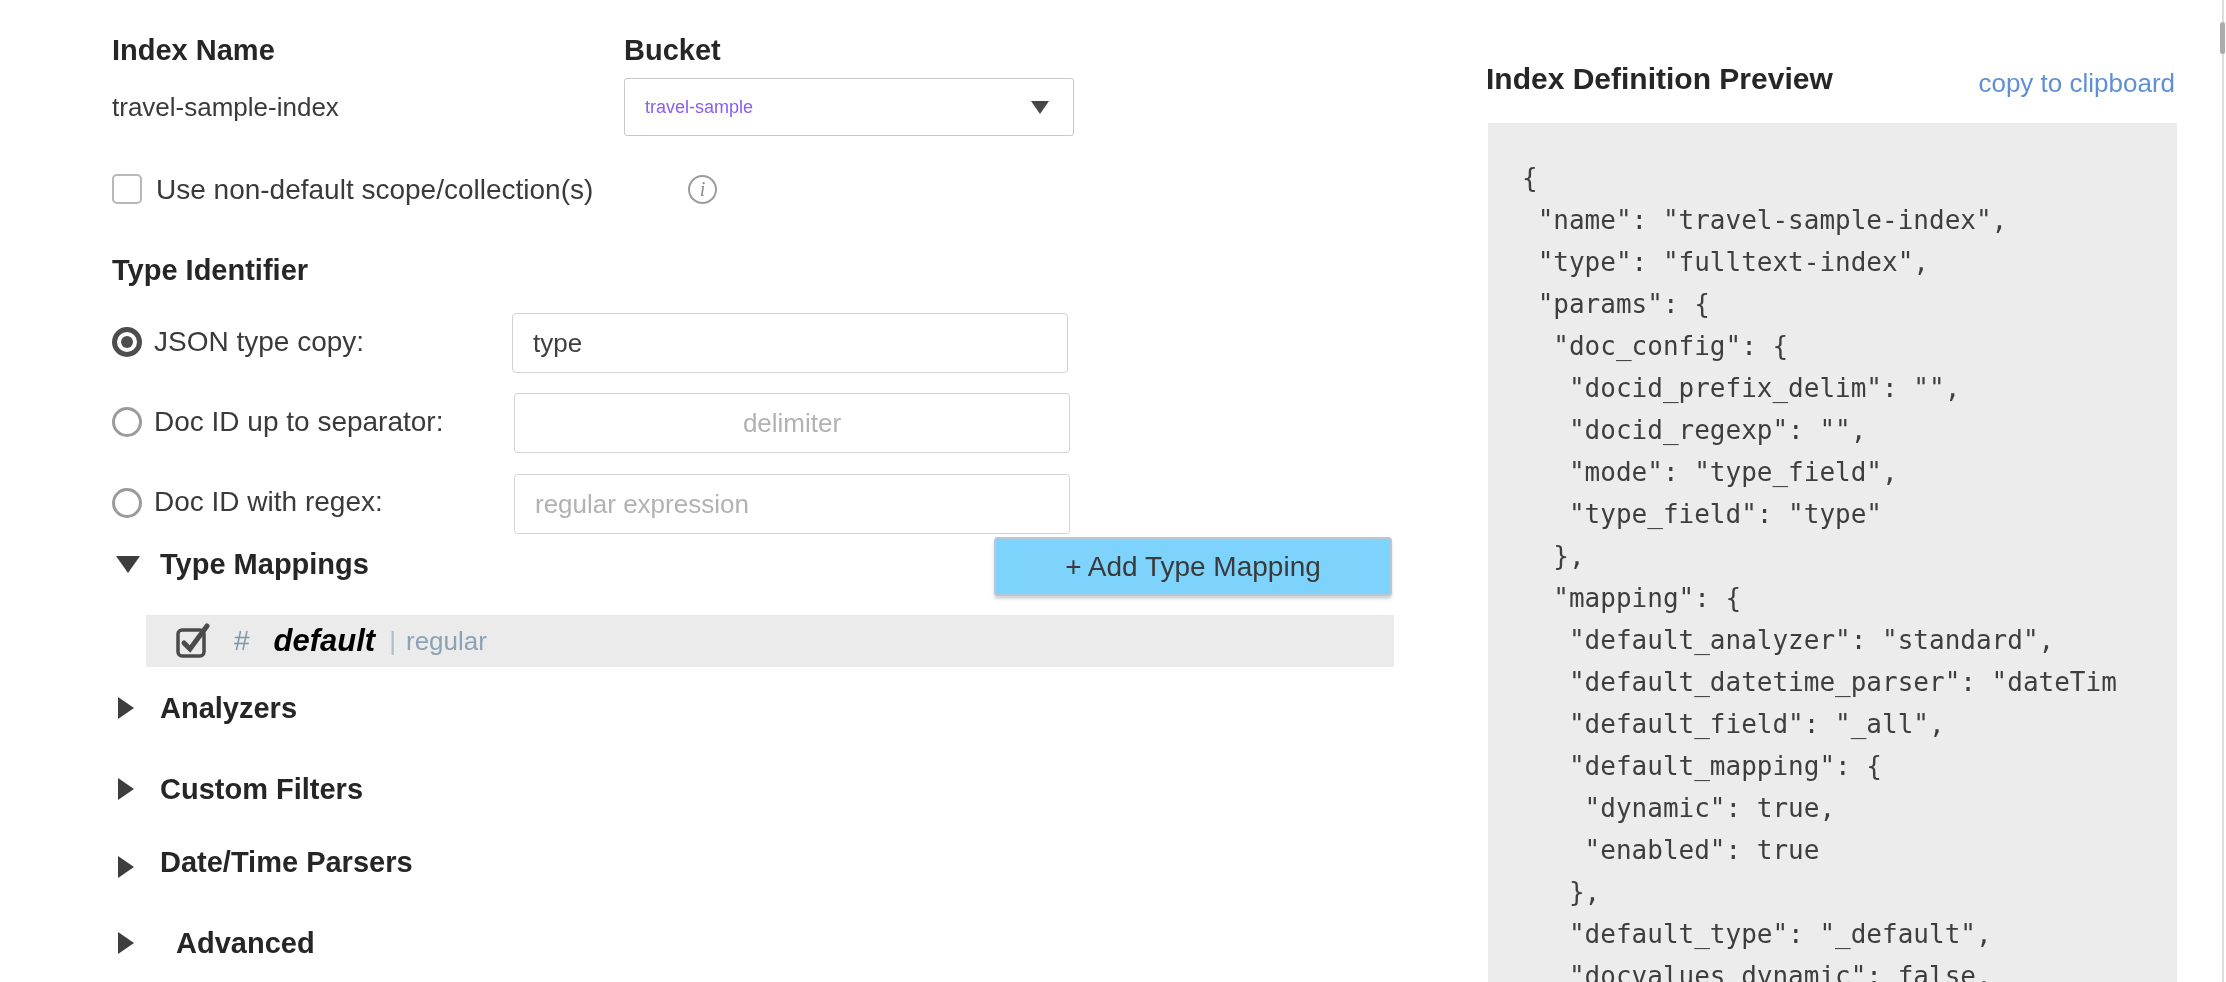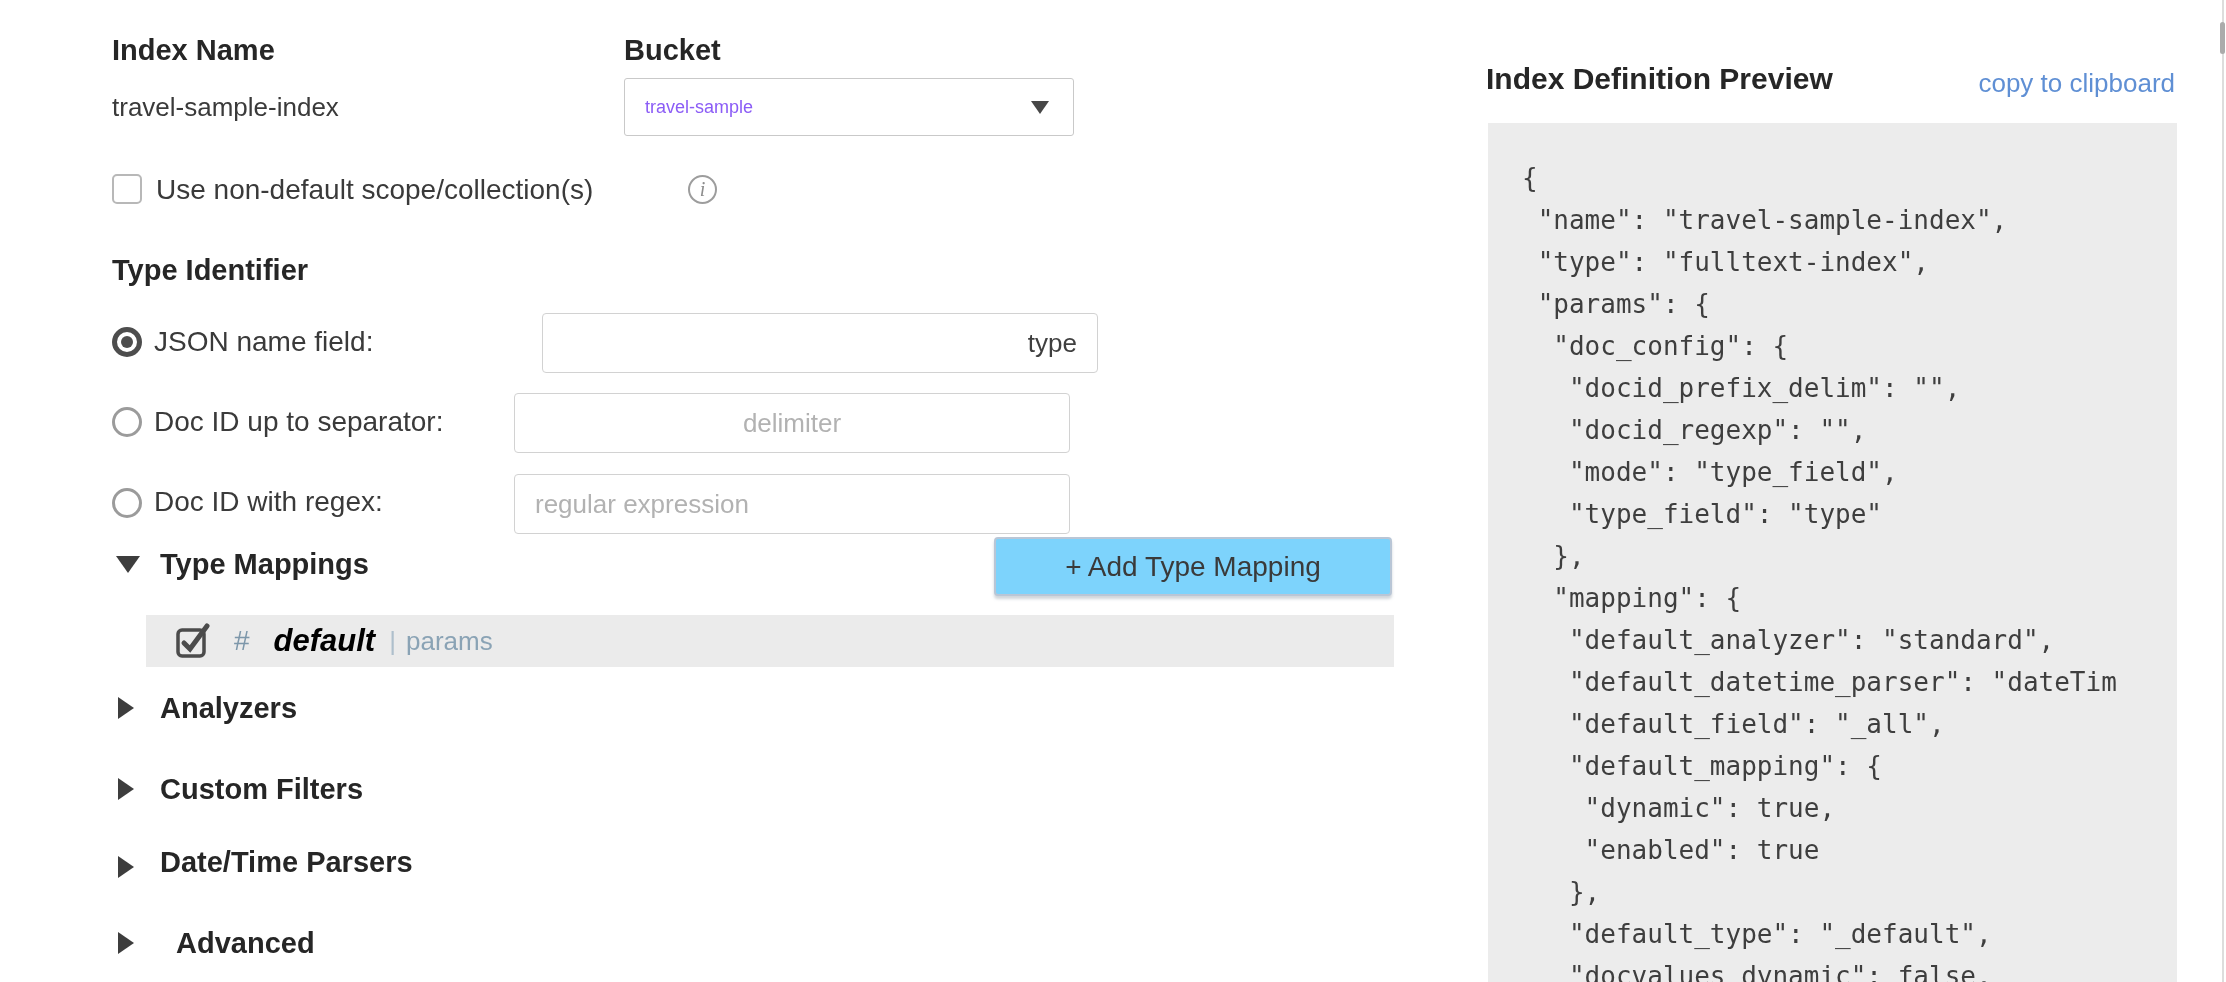--- a/index.html
+++ b/index.html
@@ -132,22 +132,22 @@
   
   <span class="abs checkbox-empty" style="left:112px; top:174px;"></span>
   <div class="abs txt" style="left:156px; top:174px; font-size:28px;">Use non-default scope/collection(s)</div>
   <div class="abs info-icon" style="left:688px; top:175px;">i</div>
 
   
   <div class="abs h-label" style="left:112px; top:254px;">Type Identifier</div>
 
   
   <span class="abs radio sel" style="left:112px; top:327px;"></span>
-  <div class="abs txt" style="left:154px; top:326px; font-size:28px;">JSON name field:</div>
-  <input class="text-input" style="left: 542px; top: 313px; text-align: right;" value="type">
+  <div class="abs txt" style="left:154px; top:326px; font-size:28px;">JSON type copy:</div>
+  <input class="text-input" style="left: 512px; top: 313px;" value="type">
 
   
   <span class="abs radio unsel" style="left:112px; top:407px;"></span>
   <div class="abs txt" style="left:154px; top:406px; font-size:28px;">Doc ID up to separator:</div>
   <input class="text-input" style="left: 514px; top: 393px; text-align: center;" placeholder="delimiter">
 
   
   <span class="abs radio unsel" style="left:112px; top:488px;"></span>
   <div class="abs txt" style="left:154px; top:486px; font-size:28px;">Doc ID with regex:</div>
   <input class="text-input" style="left: 514px; top: 474px;" placeholder="regular expression">
@@ -162,21 +162,21 @@
   <div class="abs mapping-row">
     <span class="cb-icon">
       <svg width="34" height="34" viewBox="0 0 34 34" style="overflow:visible;">
         <rect x="2" y="6" width="26" height="26" rx="4" fill="none" stroke="#4b4b4b" stroke-width="3.5"></rect>
         <path d="M8 19 L14 25 L31 2" fill="none" stroke="#4b4b4b" stroke-width="5" stroke-linecap="round"></path>
       </svg>
     </span>
     <span class="hash">#</span>
     <span class="map-name">default</span>
     <span class="map-sep">|</span>
-    <span class="map-mode">params</span>
+    <span class="map-mode">regular</span>
   </div>
 
   
   <span class="abs tri-right" style="left:118px; top:697px;"></span>
   <div class="abs section-label" style="left:160px; top:692px;">Analyzers</div>
 
   <span class="abs tri-right" style="left:118px; top:778px;"></span>
   <div class="abs section-label" style="left:160px; top:773px;">Custom Filters</div>
 
   <span class="abs tri-right" style="left:118px; top:856px;"></span>

